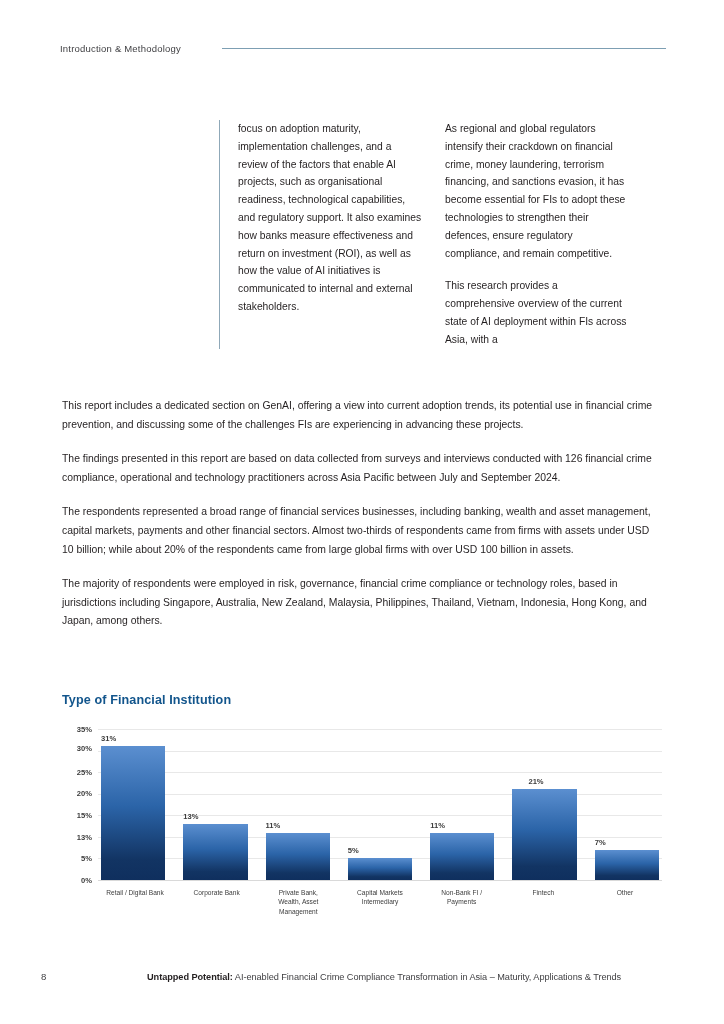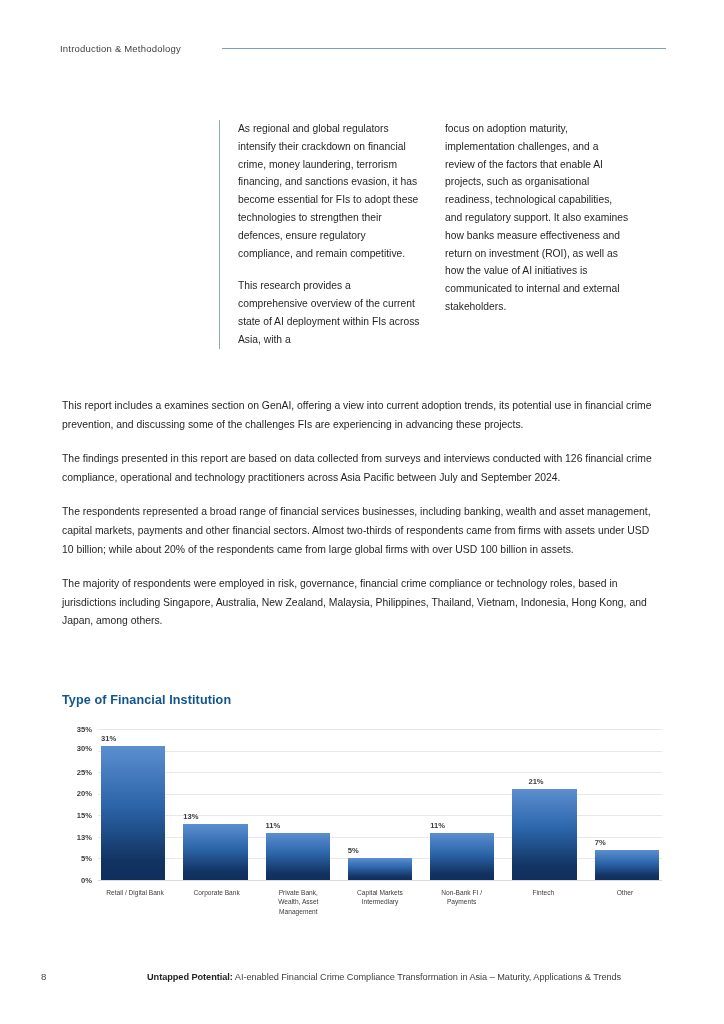--- a/index.html
+++ b/index.html
@@ -199,30 +199,30 @@
 </head>
 <body>
 
 <div class="page-header">
   <div class="header-label">Introduction &amp; Methodology</div>
   <div class="header-rule"></div>
 </div>
 
 <div class="quote-block">
   <div class="quote-col">
+    <p>focus on adoption maturity, implementation challenges, and a review of the factors that enable AI projects, such as organisational readiness, technological capabilities, and regulatory support. It also examines how banks measure effectiveness and return on investment (ROI), as well as how the value of AI initiatives is communicated to internal and external stakeholders.</p>
+  </div>
+  <div class="quote-col">
     <p>As regional and global regulators intensify their crackdown on financial crime, money laundering, terrorism financing, and sanctions evasion, it has become essential for FIs to adopt these technologies to strengthen their defences, ensure regulatory compliance, and remain competitive.</p>
     <p>This research provides a comprehensive overview of the current state of AI deployment within FIs across Asia, with a</p>
   </div>
-  <div class="quote-col">
-    <p>focus on adoption maturity, implementation challenges, and a review of the factors that enable AI projects, such as organisational readiness, technological capabilities, and regulatory support. It also examines how banks measure effectiveness and return on investment (ROI), as well as how the value of AI initiatives is communicated to internal and external stakeholders.</p>
-  </div>
 </div>
 
 <div class="body-copy">
-  <p>This report includes a examines section on GenAI, offering a view into current adoption trends, its potential use in financial crime prevention, and discussing some of the challenges FIs are experiencing in advancing these projects.</p>
+  <p>This report includes a dedicated section on GenAI, offering a view into current adoption trends, its potential use in financial crime prevention, and discussing some of the challenges FIs are experiencing in advancing these projects.</p>
   <p>The findings presented in this report are based on data collected from surveys and interviews conducted with 126 financial crime compliance, operational and technology practitioners across Asia Pacific between July and September 2024.</p>
   <p>The respondents represented a broad range of financial services businesses, including banking, wealth and asset management, capital markets, payments and other financial sectors. Almost two-thirds of respondents came from firms with assets under USD 10 billion; while about 20% of the respondents came from large global firms with over USD 100 billion in assets.</p>
   <p>The majority of respondents were employed in risk, governance, financial crime compliance or technology roles, based in jurisdictions including Singapore, Australia, New Zealand, Malaysia, Philippines, Thailand, Vietnam, Indonesia, Hong Kong, and Japan, among others.</p>
 </div>
 
 <div class="chart-section">
   <div class="chart-title">Type of Financial Institution</div>
 
   <div class="chart-area">
     <div class="y-axis">

